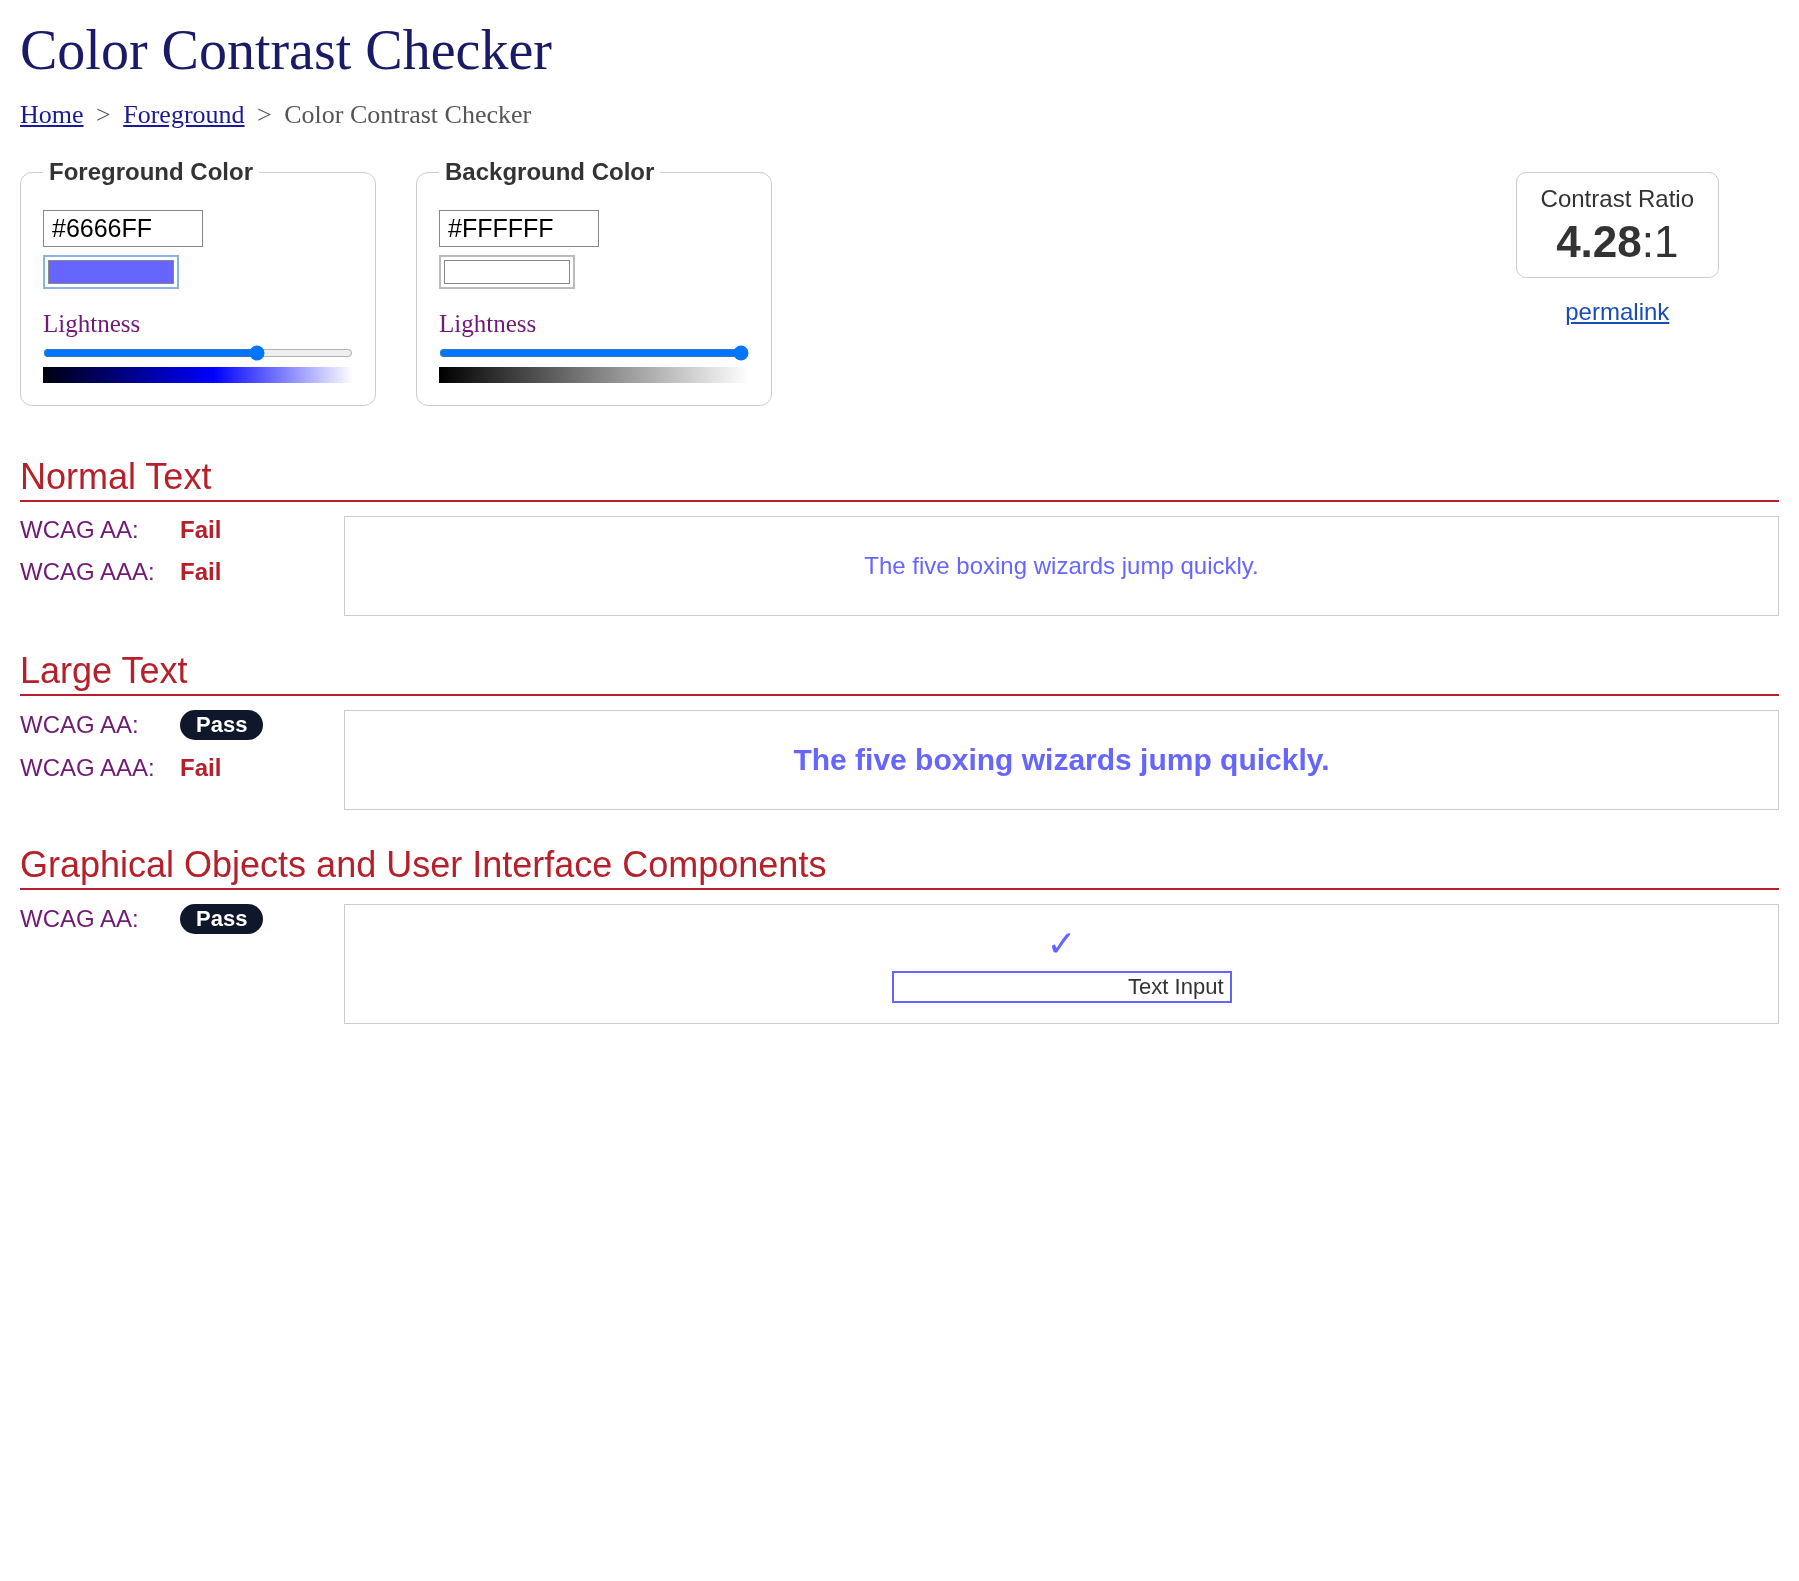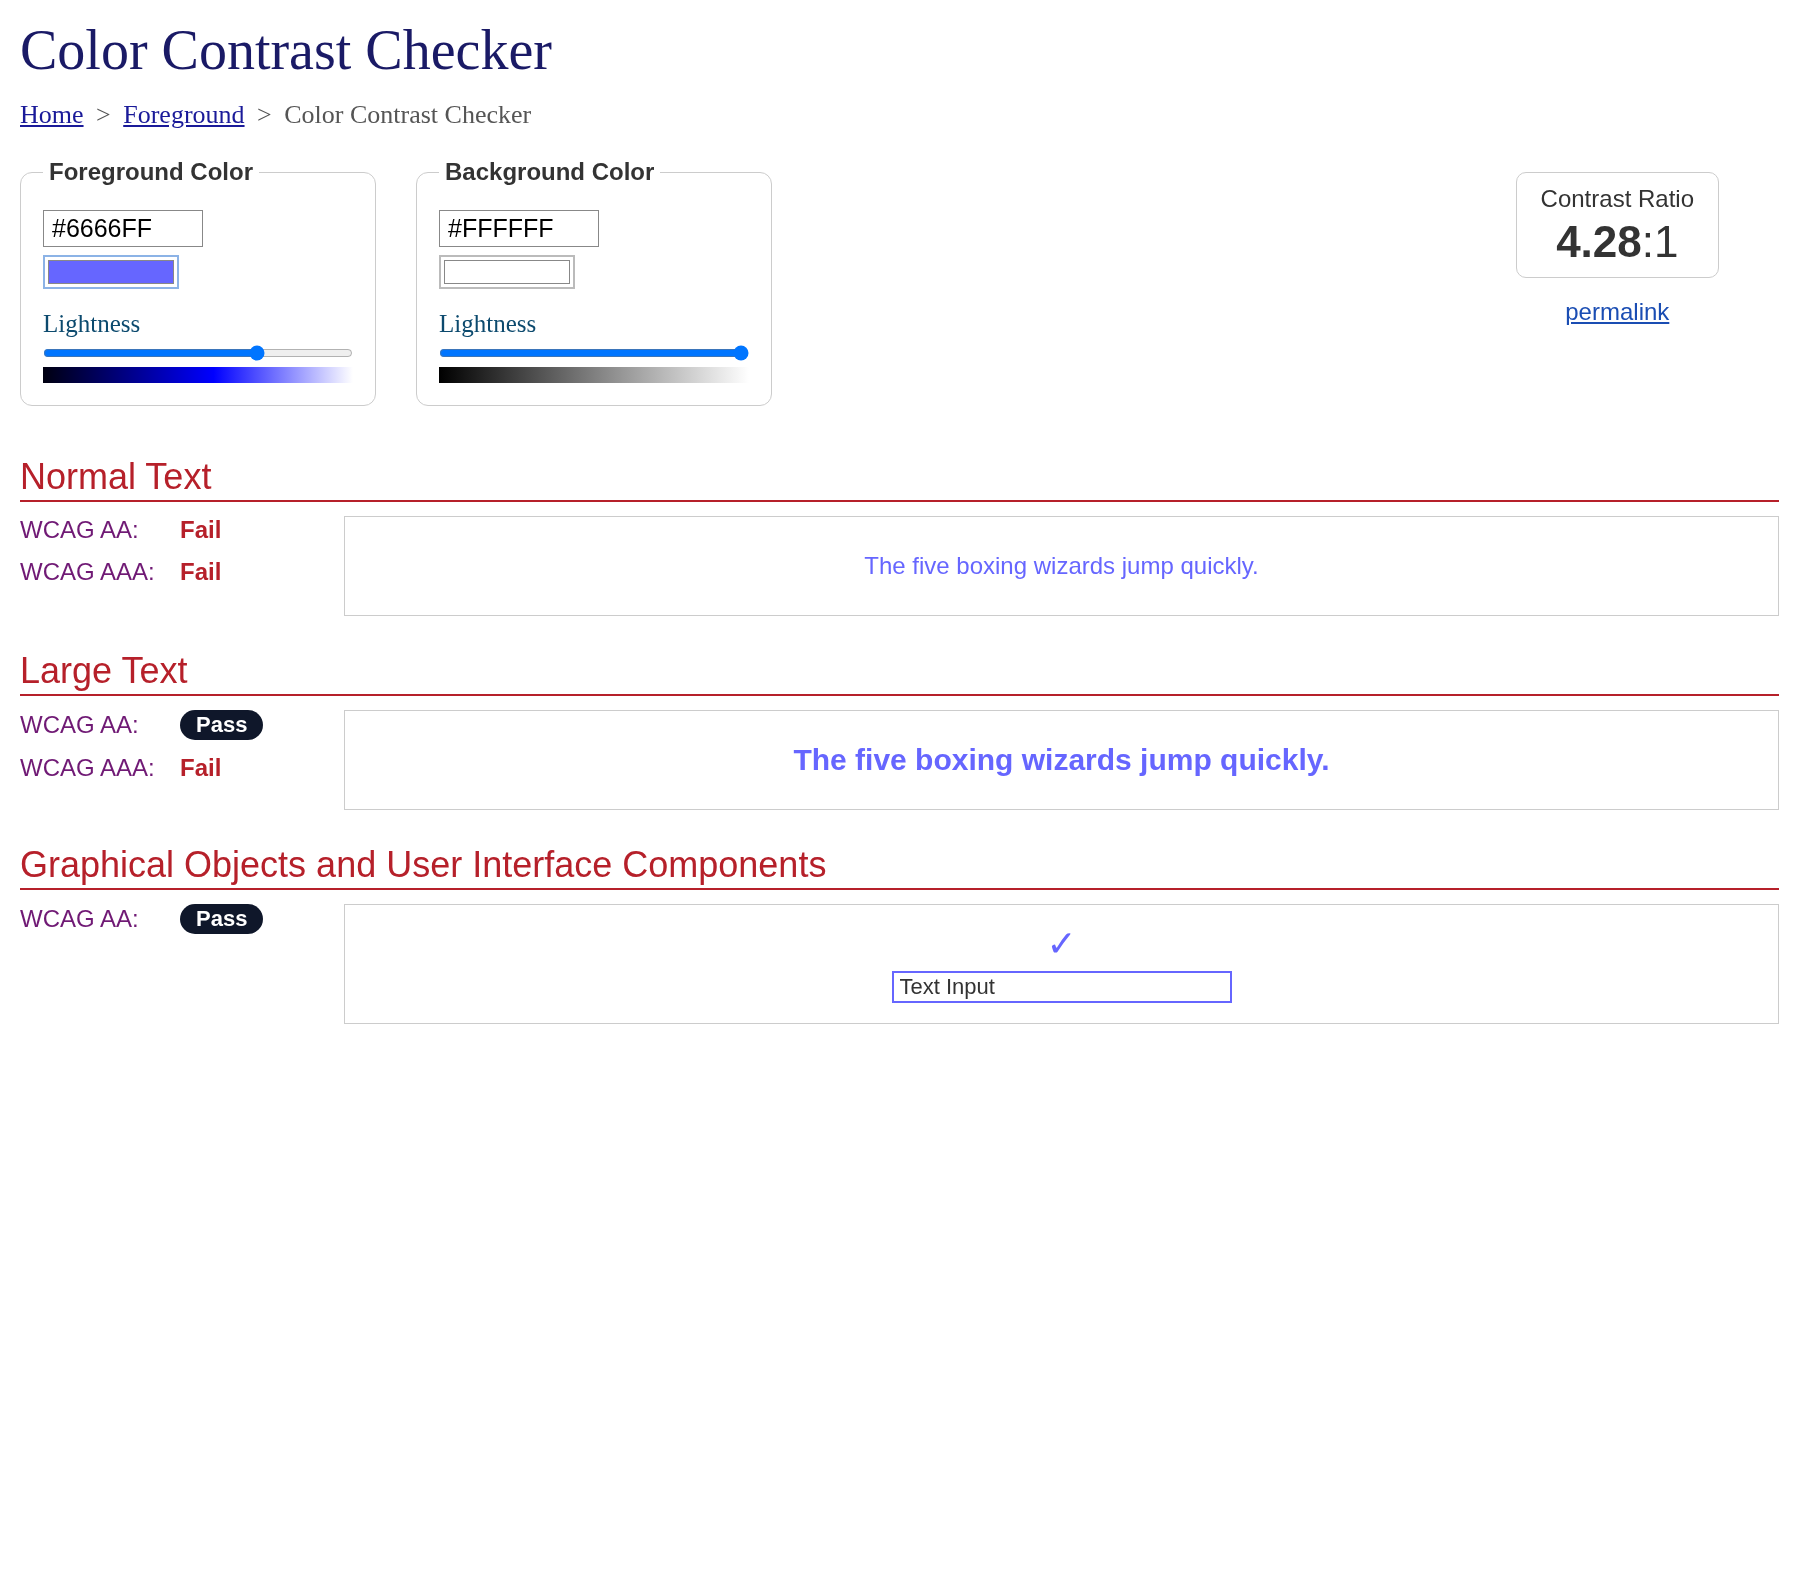--- a/index.html
+++ b/index.html
@@ -67,21 +67,21 @@
     }
     .swatch-wrap.nowrap { border-color: #bbb; }
     .swatch {
       width: 126px;
       height: 24px;
       border: 1px solid #888;
     }
     .lightness-label {
       font-family: Georgia, serif;
       font-size: 25px;
-      color: #0c4a6e;
+      color: #701a75;
       margin-bottom: 4px;
       display: block;
     }
     input[type=range] {
       width: 100%;
       margin-bottom: 6px;
     }
     .gradient-strip {
       height: 16px;
       width: 100%;
@@ -195,20 +195,21 @@
       font-size: 36px;
       line-height: 1;
     }
     .ui-input {
       font-family: 'Segoe UI', Arial, sans-serif;
       font-size: 22px;
       padding: 1px 6px;
       width: 340px;
       border: 2px solid;
       background: #fff;
+      text-align: right;
     }
   </style>
 </head>
 <body>
 
 <h1>Color Contrast Checker</h1>
 
 <nav class="breadcrumb">
   <a href="#">Home</a>
   <span class="sep">&gt;</span>

